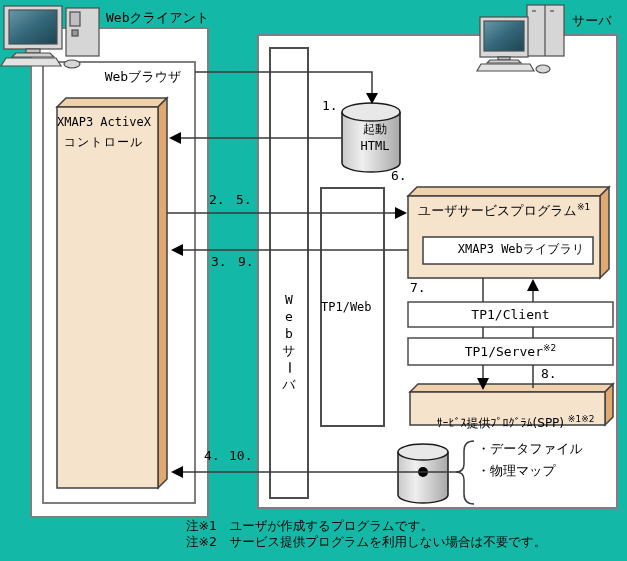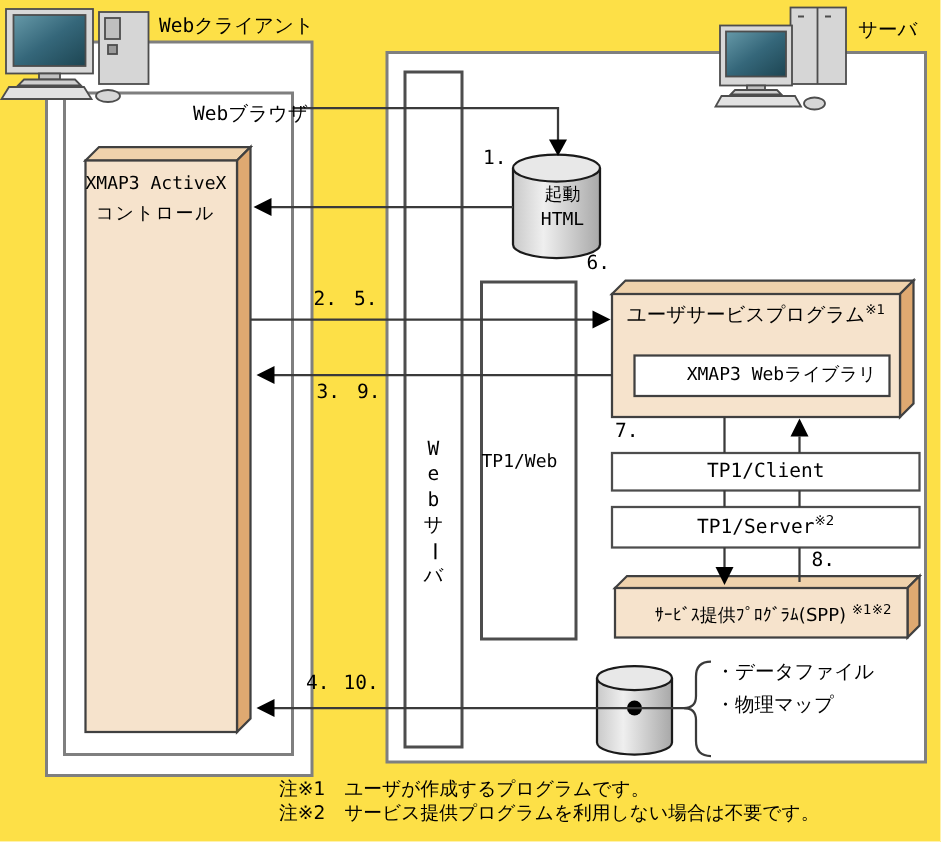--- a/index.html
+++ b/index.html
@@ -1,17 +1,17 @@
 <!DOCTYPE html>
 <html><head>
 <meta charset="utf-8">
 <style>
   html,body{margin:0;padding:0;background:#fff;}
   #stage{
-    position:relative;width:627px;height:561px;background:#fde047;
+    position:relative;width:627px;height:561px;background:#14b8a6;
     font-family:"DejaVu Sans",sans-serif;color:#000;overflow:hidden;
   }
   #diagram-svg{position:absolute;left:0;top:0;width:627px;height:561px;}
   .lbl{position:absolute;white-space:nowrap;line-height:1.15;}
   .mono{font-family:"DejaVu Sans Mono","DejaVu Sans",monospace;}
   .ctr{text-align:center;}
   .sup{font-size:9px;vertical-align:super;line-height:1;}
   .step{font-family:"DejaVu Sans Mono","DejaVu Sans",monospace;font-size:13px;}
   .vchar{width:38px;text-align:center;font-size:13px;line-height:17px;}
   .vchar.rot{transform:rotate(90deg);}
@@ -117,21 +117,21 @@
       <rect x="498" y="57" width="12" height="3" fill="#c2c2c2"></rect>
       <polygon points="490,60 518,60 521,63 487,63" fill="#cfcfcf"></polygon>
       <polygon points="481,64 530,64 534,71 477,71" fill="#e2e2e2"></polygon>
       <ellipse cx="543" cy="69" rx="7" ry="4" fill="#d6d6d6"></ellipse>
     </g>
   </svg>
 
   <div class="lbl mono" style="left:106px;top:11px;font-size:13px;">Webクライアント</div>
   <div class="lbl" style="left:572px;top:14px;font-size:13px;">サーバ</div>
 
-  <div class="lbl mono ctr" style="left:50px;top:70px;width:152px;font-size:13px;padding-left:41px;">Webブラウザ</div>
+  <div class="lbl mono ctr" style="left:26px;top:70px;width:152px;font-size:13px;padding-left:41px;">Webブラウザ</div>
 
   <div class="lbl ctr" style="left:57px;top:116px;width:93px;font-size:12px;">
     <div class="mono">XMAP3 ActiveX</div>
     <div style="margin-top:6px;letter-spacing:1px;">コントロール</div>
   </div>
 
   <div class="lbl" style="left:270px;top:291px;">
     <div class="vchar mono">W</div>
     <div class="vchar mono">e</div>
     <div class="vchar mono">b</div>
@@ -147,21 +147,21 @@
   </div>
 
   <div class="lbl mono ctr" style="left:423px;top:243px;width:196px;font-size:12px;">XMAP3 Webライブラリ</div>
 
   <div class="lbl mono ctr" style="left:408px;top:308px;width:205px;font-size:13px;">TP1/Client</div>
 
   <div class="lbl ctr" style="left:408px;top:344px;width:205px;font-size:13px;text-align:center;">
     <span class="mono">TP1/Server</span><span class="sup">※2</span>
   </div>
 
-  <div class="lbl ctr" style="left:410px;top:403px;width:211px;font-size:12px;">
+  <div class="lbl ctr" style="left:410px;top:415px;width:211px;font-size:12px;">
     <span>ｻｰﾋﾞｽ提供ﾌﾟﾛｸﾞﾗﾑ(SPP)</span> <span class="sup">※1※2</span>
   </div>
 
   <div class="lbl ctr" style="left:342px;top:123px;width:66px;font-size:12px;">
     <div>起動</div>
     <div class="mono" style="margin-top:3px;">HTML</div>
   </div>
 
   <div class="lbl filelist" style="left:477px;top:438px;">
     <div>・データファイル</div>

